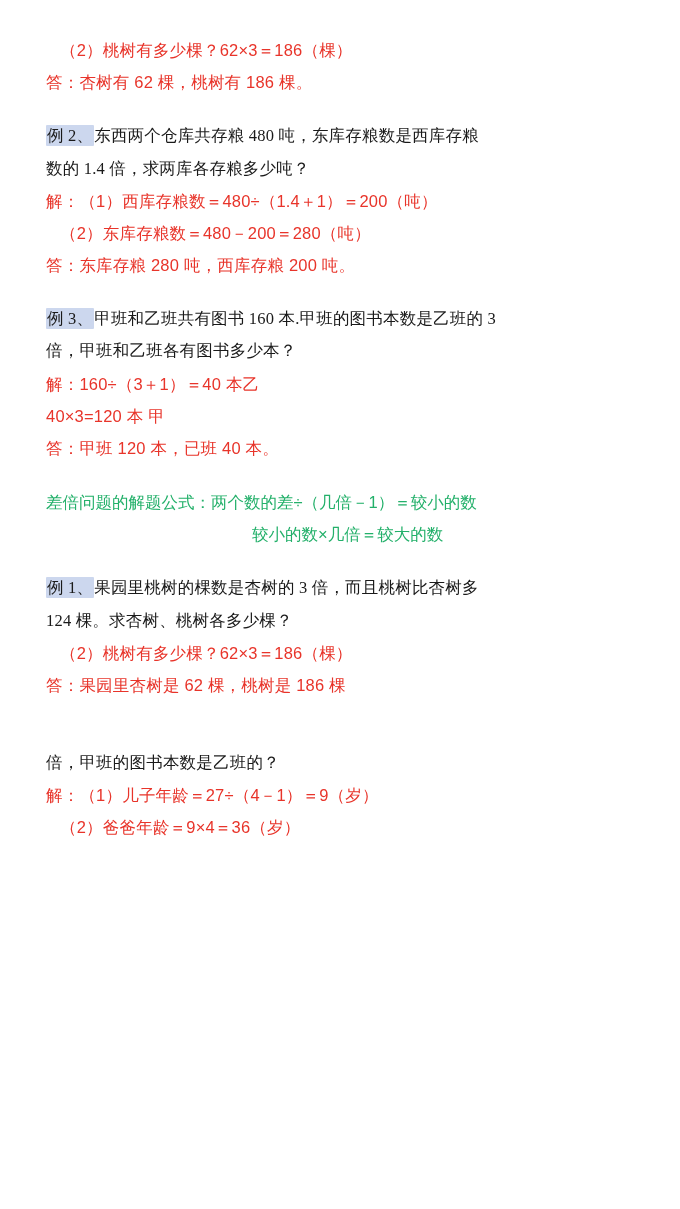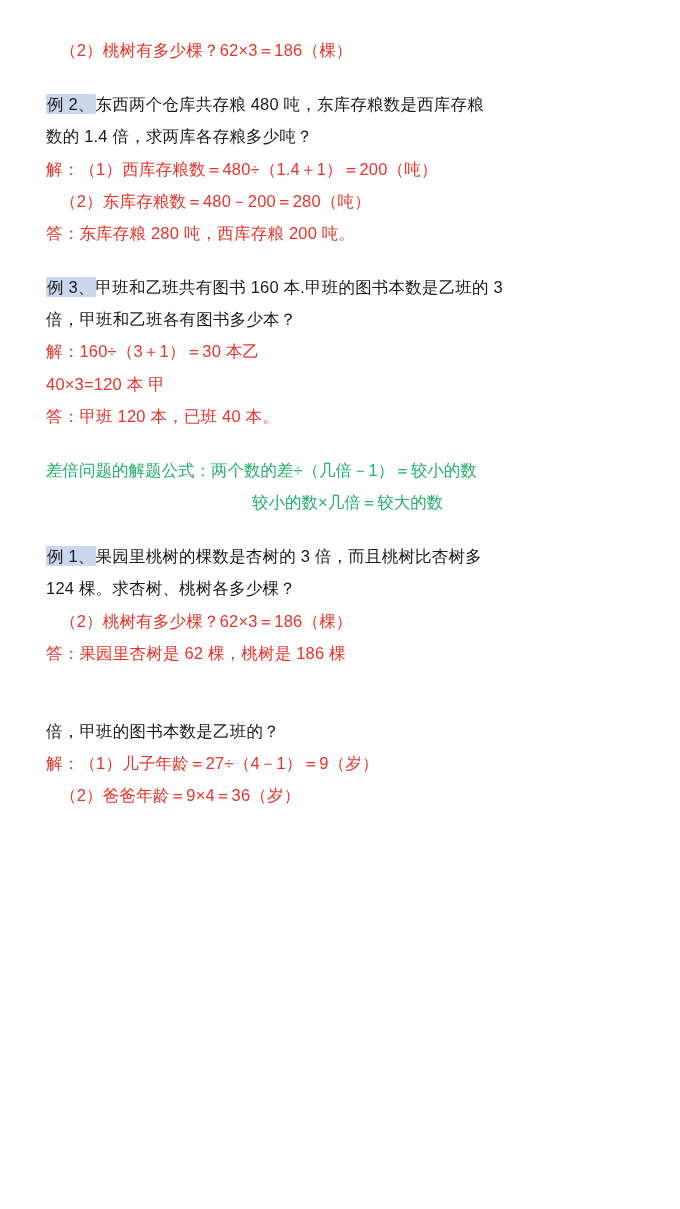--- a/index.html
+++ b/index.html
@@ -21,21 +21,21 @@
     padding: 34px 46px 20px 46px;
     position: relative;
   }
   .line {
     font-size: 16.5px;
     line-height: 1.95;
     letter-spacing: 0.2px;
     white-space: pre-wrap;
     word-break: break-word;
   }
-  .blk { color: #1a1a1a; }
+  .blk { color: #1a1a1a; font-family: Liberation Serif, serif; }
   .red { color: #e8342a; }
   .indent1 { padding-left: 14px; }
   .gap-md { height: 22px; }
   .gap-xl { height: 46px; }
   .ex-label {
     background: #ccd7ee;
     padding: 1px 1px 1px 1px;
     border-radius: 1px;
   }
   .formula-line {
@@ -50,38 +50,39 @@
     margin: 0;
   }
 </style>
 </head>
 <body>
 
 <div class="page">
 
   <div>
     <p class="line red indent1 para">（2）桃树有多少棵？62×3＝186（棵）</p>
+    <p class="line red para">答：杏树有 62 棵，桃树有 186 棵。</p>
   </div>
 
   <div class="gap-md"></div>
 
   <div>
     <p class="line blk para"><span class="ex-label">例 2、</span><span>东西两个仓库共存粮 480 吨，东库存粮数是西库存粮</span></p>
     <p class="line blk para">数的 1.4 倍，求两库各存粮多少吨？</p>
     <p class="line red para">解：（1）西库存粮数＝480÷（1.4＋1）＝200（吨）</p>
     <p class="line red indent1 para">（2）东库存粮数＝480－200＝280（吨）</p>
     <p class="line red para">答：东库存粮 280 吨，西库存粮 200 吨。</p>
   </div>
 
   <div class="gap-md"></div>
 
   <div>
     <p class="line blk para"><span class="ex-label">例 3、</span><span>甲班和乙班共有图书 160 本.甲班的图书本数是乙班的 3</span></p>
     <p class="line blk para">倍，甲班和乙班各有图书多少本？</p>
-    <p class="line red para">解：160÷（3＋1）＝30 本乙</p>
+    <p class="line red para">解：160÷（3＋1）＝40 本乙</p>
     <p class="line red para">40×3=120 本 甲</p>
     <p class="line red para">答：甲班 120 本，已班 40 本。</p>
   </div>
 
   <div class="gap-md"></div>
 
   <div>
     <p class="formula-line para">差倍问题的解题公式：两个数的差÷（几倍－1）＝较小的数</p>
     <p class="formula-line second para">较小的数×几倍＝较大的数</p>
   </div>

